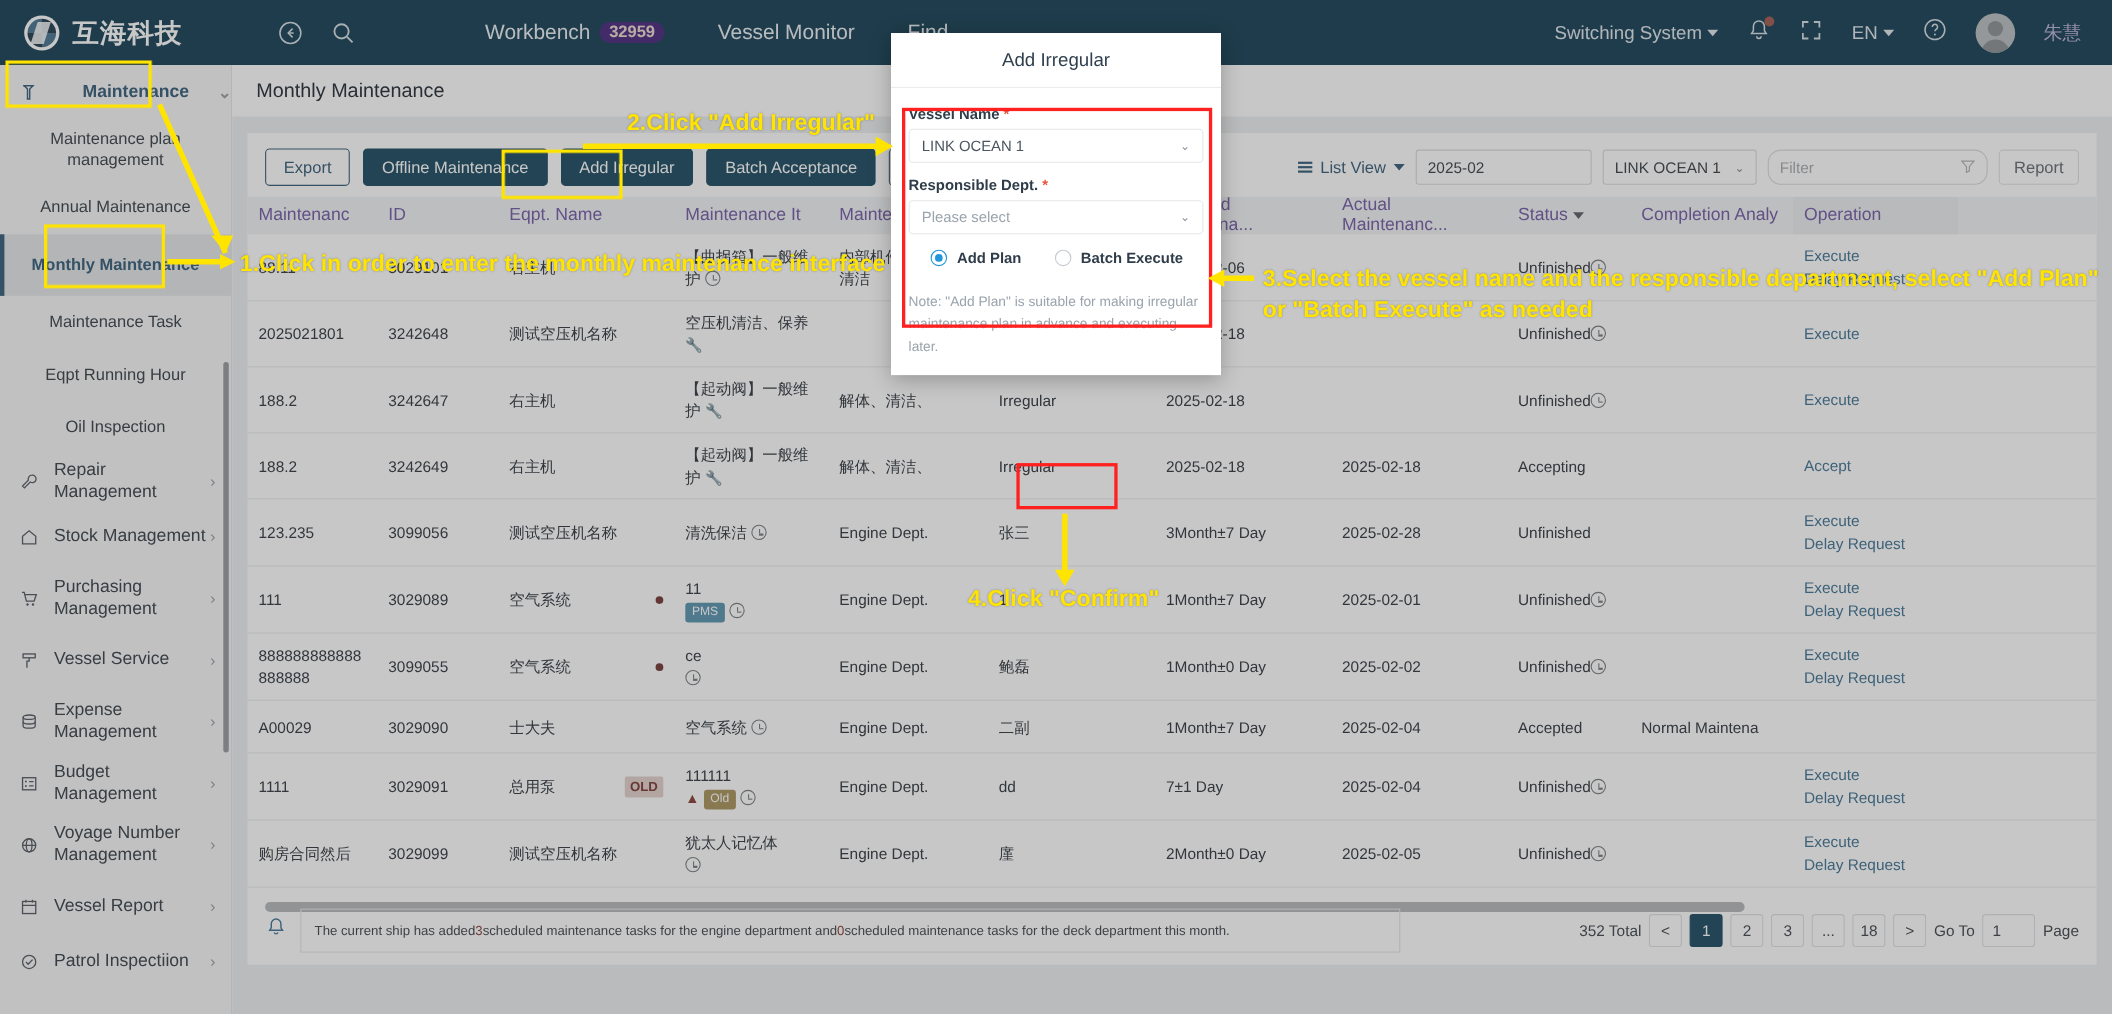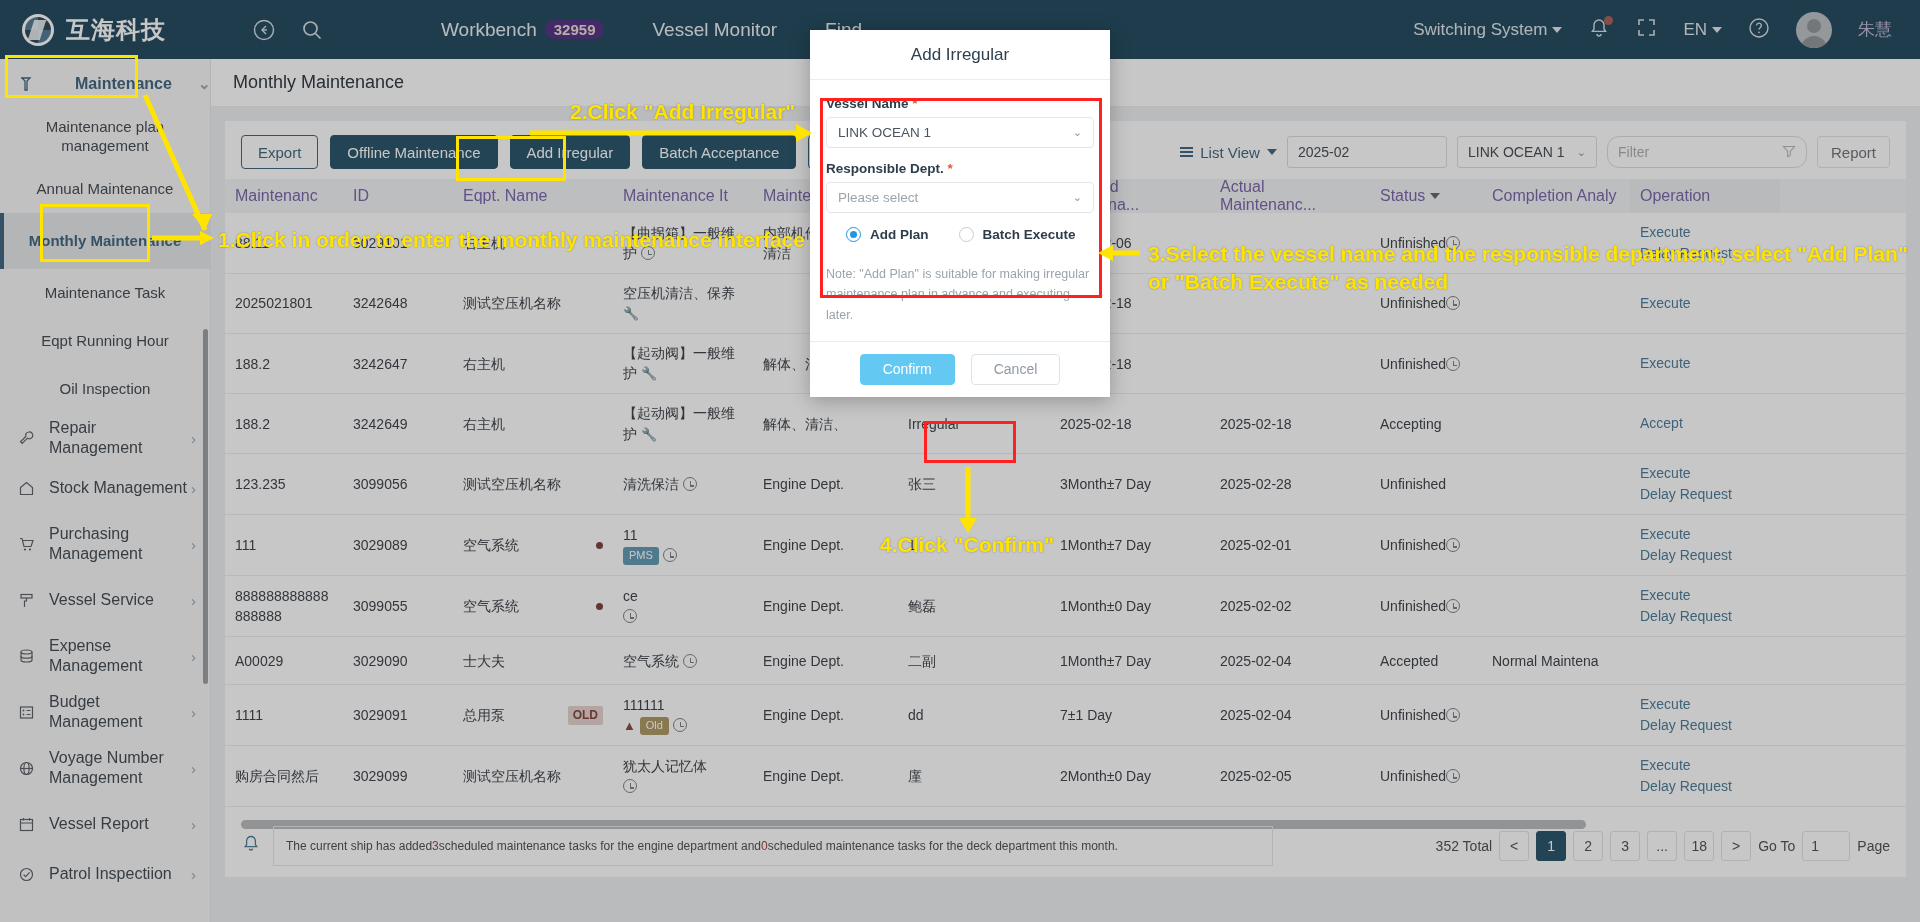--- a/index.html
+++ b/index.html
@@ -689,24 +689,20 @@
           <span class="circ"></span>
           <span>Add Plan</span>
         </label>
         <label class="rad">
           <span class="circ"></span>
           <span>Batch Execute</span>
         </label>
       </div>
     </div>
     <div class="modal-note">Note: "Add Plan" is suitable for making irregular maintenance plan in advance and executing later.</div>
-    <div class="modal-foot">
-      <div class="m-btn m-confirm">Confirm</div>
-      <div class="m-btn m-cancel">Cancel</div>
-    </div>
   </div>
 
   <div class="hl-box" style="left:5px; top:55px; width:133px; height:43px;"></div>
   <div class="hl-box" style="left:40px; top:204px; width:110px; height:58px;"></div>
   <div class="hl-box" style="left:456px; top:136px; width:110px; height:45px;"></div>
   <div class="hl-red" style="left:820px; top:98px; width:282px; height:200px;"></div>
   <div class="hl-red" style="left:924px; top:421px; width:92px; height:42px;"></div>
 
   <svg class="anno" style="left:0;top:0;width:1920px;height:922px;">
 

